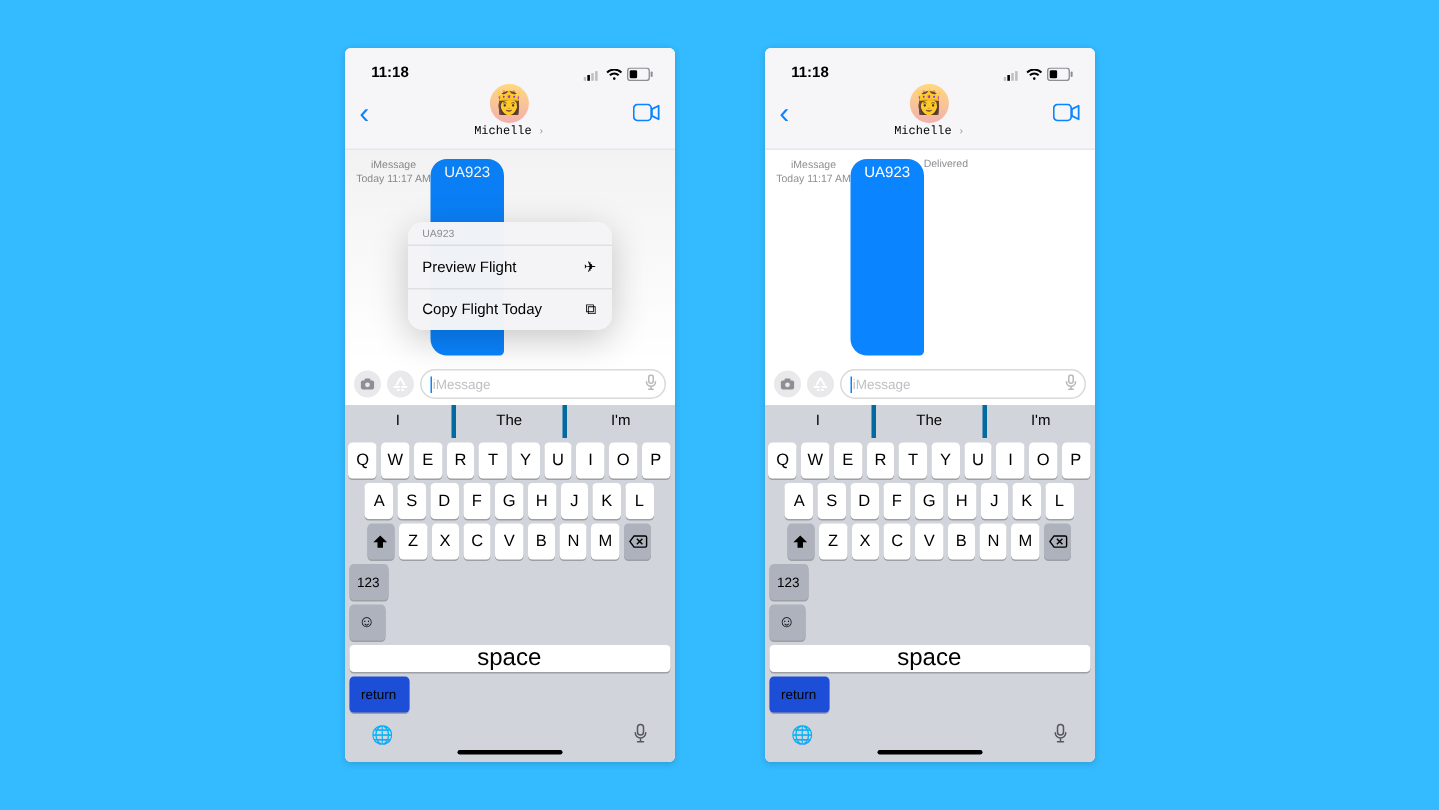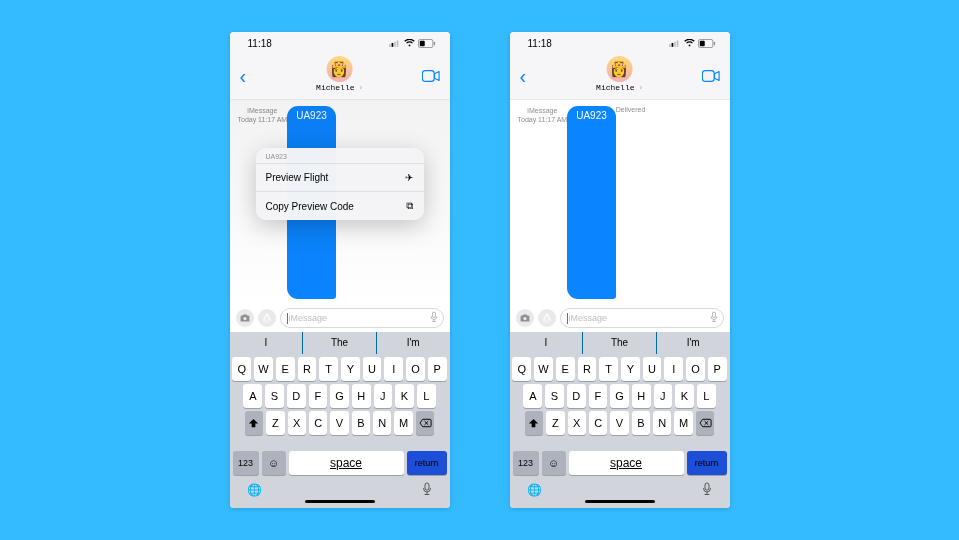--- a/index.html
+++ b/index.html
@@ -1,57 +1,57 @@
 <!DOCTYPE html>
 <html><head>
 <meta charset="utf-8">
 <style>
   * { box-sizing: border-box; margin: 0; padding: 0; font-family: -apple-system, BlinkMacSystemFont, "Helvetica Neue", Arial, sans-serif; }
   body { width: 959px; height: 540px; background: #34baff; display: flex; align-items: center; justify-content: center; gap: 60px; }
   .phone { width: 220px; height: 476px; background: #fff; border-radius: 4px; display: flex; flex-direction: column; overflow: hidden; box-shadow: 0 1px 4px rgba(0,0,0,0.15); }
-  .statusbar { height: 22px; display: flex; align-items: center; justify-content: space-between; padding: 0 14px 0 18px; background: #f6f6f8; font-size: 10px; font-weight: 400; color: #000; }
+  .statusbar { height: 22px; display: flex; align-items: flex-end; justify-content: space-between; padding: 0 14px 0 18px; background: #f6f6f8; font-size: 10px; font-weight: 700; color: #000; }
   .status-icons { display: flex; align-items: center; gap: 3px; }
   .header { height: 46px; background: #f6f6f8; border-bottom: 1px solid #e7e7e9; display: flex; align-items: center; justify-content: space-between; padding: 0 10px; position: relative; }
   .back-chevron { color: #0a84ff; font-size: 20px; font-weight: 300; }
   .contact { position: absolute; left: 50%; transform: translateX(-50%); top: 2px; text-align: center; }
   .avatar { width: 26px; height: 26px; border-radius: 50%; background: linear-gradient(#ffd880,#f3b0ae); margin: 0 auto 1px; position: relative; overflow: hidden; }
   .avatar::after { content: "👸"; position: absolute; left: 50%; top: 50%; transform: translate(-50%,-52%); font-size: 16px; }
   .contact-name { font-size: 8px; color: #000; font-family: Liberation Mono, monospace; }
   .contact-name::after { content: " ›"; color: #a0a0a4; font-size: 7px; }
   .facetime-icon { color: #0a84ff; }
   .convo { flex: 1; background: #fff; padding: 6px 8px 4px; position: relative; display: flex; flex-direction: row; }
   .thread-meta { text-align: center; font-size: 7px; color: #8e8e93; line-height: 1.3; margin-bottom: 4px; }
   .msg-row { display: flex; justify-content: flex-end; margin-bottom: 2px; }
   .bubble { background: #0a84ff; color: #fff; font-size: 10px; padding: 4px 9px; border-radius: 11px; border-bottom-right-radius: 3px; }
   .delivered { text-align: right; font-size: 7px; color: #8e8e93; padding-right: 2px; }
-  .context-menu { position: absolute; top: 48px; left: 50%; transform: translateX(-50%); width: 168px; background: rgba(244,244,246,0.98); border-radius: 10px; box-shadow: 0 6px 24px rgba(0,0,0,0.22); overflow: hidden; }
+  .context-menu { position: absolute; top: 48px; left: 50%; transform: translateX(-50%); width: 136px; background: rgba(244,244,246,0.98); border-radius: 10px; box-shadow: 0 6px 24px rgba(0,0,0,0.22); overflow: hidden; }
   .context-menu .cm-header { font-size: 7px; color: #8e8e93; padding: 5px 10px 3px; }
   .context-menu .cm-item { display: flex; align-items: center; justify-content: space-between; padding: 8px 10px; font-size: 10px; color: #000; border-top: 0.5px solid rgba(0,0,0,0.08); }
   .convo.dimmed::before { content: ""; position: absolute; inset: 0; background: linear-gradient(rgba(0,0,0,0.05), rgba(0,0,0,0)); pointer-events: none; }
   .input-bar { display: flex; align-items: center; gap: 4px; padding: 3px 6px 4px; background: #fff; }
   .circle-btn { width: 18px; height: 18px; border-radius: 50%; background: #e9e9eb; display: flex; align-items: center; justify-content: center; color: #8e8e93; font-size: 9px; }
   .msg-field { flex: 1; border: 1px solid #d9d9dc; border-radius: 12px; height: 20px; display: flex; align-items: center; padding: 0 20px 0 6px; position: relative; }
   .msg-field .caret { width: 1px; height: 11px; background: #0a84ff; margin-right: 1px; }
   .msg-field .placeholder { color: #c0c0c4; font-size: 9px; }
   .msg-field .mic { position: absolute; right: 5px; top: 50%; transform: translateY(-50%); color: #b8b8bc; font-size: 9px; }
   .keyboard { background: #d1d4da; padding-bottom: 2px; }
   .suggest-row { display: flex; height: 22px; }
   .suggest-row .sug { flex: 1; text-align: center; line-height: 22px; font-size: 10px; color: #000; }
-  .suggest-row .sug + .sug { border-left: 1px solid #0369a1; }
+  .suggest-row .sug + .sug { border-left: 3px solid #0369a1; }
   .krow { display: flex; gap: 3px; padding: 3px 3px 0; justify-content: center; }
   .key { background: #fff; border-radius: 3px; height: 24px; box-shadow: 0 1px 0 rgba(0,0,0,0.25); display: flex; align-items: center; justify-content: center; font-size: 11px; color: #000; }
   .krow.r1 .key { flex: 1; }
   .krow.r2 { padding-left: 14px; padding-right: 14px; }
   .krow.r2 .key { flex: 1; }
   .krow.r3 .key { width: 18.4px; }
   .key.mod { background: #adb2bc; width: 24px; flex: none; }
-  .krow.r4 { padding: 16px 3px 3px; }
+  .krow.r4 { padding: 3px 3px 3px; flex-direction: column; }
   .key.k123 { background: #adb2bc; width: 26px; font-size: 9px; }
   .key.kemoji { background: #adb2bc; width: 24px; }
-  .key.kspace { flex: 1; font-size: 12px; text-decoration: underline; }
+  .key.kspace { flex: 1; font-size: 16px; }
   .key.kreturn { background: #1d4ed8; width: 40px; font-size: 9px; }
   .kb-bottom { display: flex; align-items: center; justify-content: space-between; padding: 2px 18px 0; height: 22px; color: #55575c; font-size: 12px; }
   .home-ind { width: 70px; height: 3px; background: #000; border-radius: 2px; margin: 0 auto 3px; }
 </style>
 </head>
 <body>
 
 <div class="phone">
   <div class="statusbar">
     <span>11:18</span>
@@ -92,21 +92,21 @@
     <div class="msg-row">
       <div class="bubble">UA923</div>
     </div>
     <div class="context-menu">
       <div class="cm-header">UA923</div>
       <div class="cm-item">
         <span>Preview Flight</span>
         <span>✈</span>
       </div>
       <div class="cm-item">
-        <span>Copy Preview Code</span>
+        <span>Copy Flight Today</span>
         <span>⧉</span>
       </div>
     </div>
   </div>
   <div class="input-bar">
     <div class="circle-btn">
         <svg width="10" height="8" viewBox="0 0 12 10">
           <rect x="0.5" y="2" width="11" height="7.5" rx="1.5" fill="#8e8e93"></rect>
           <rect x="3.5" y="0.5" width="5" height="2.5" rx="1" fill="#8e8e93"></rect>
           <circle cx="6" cy="5.7" r="2" fill="#e9e9eb"></circle>

